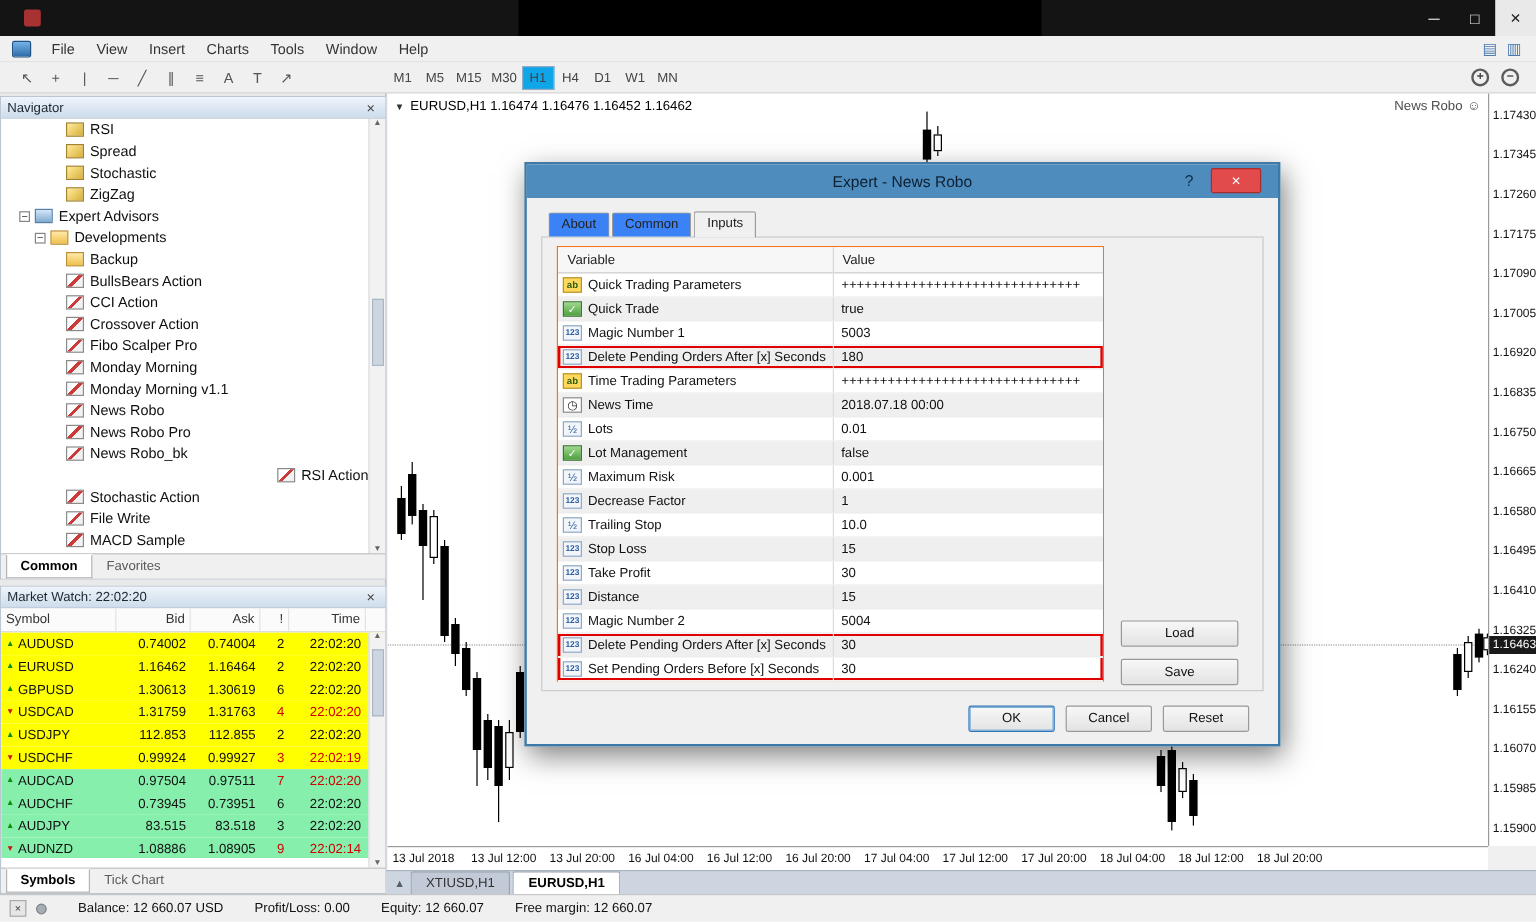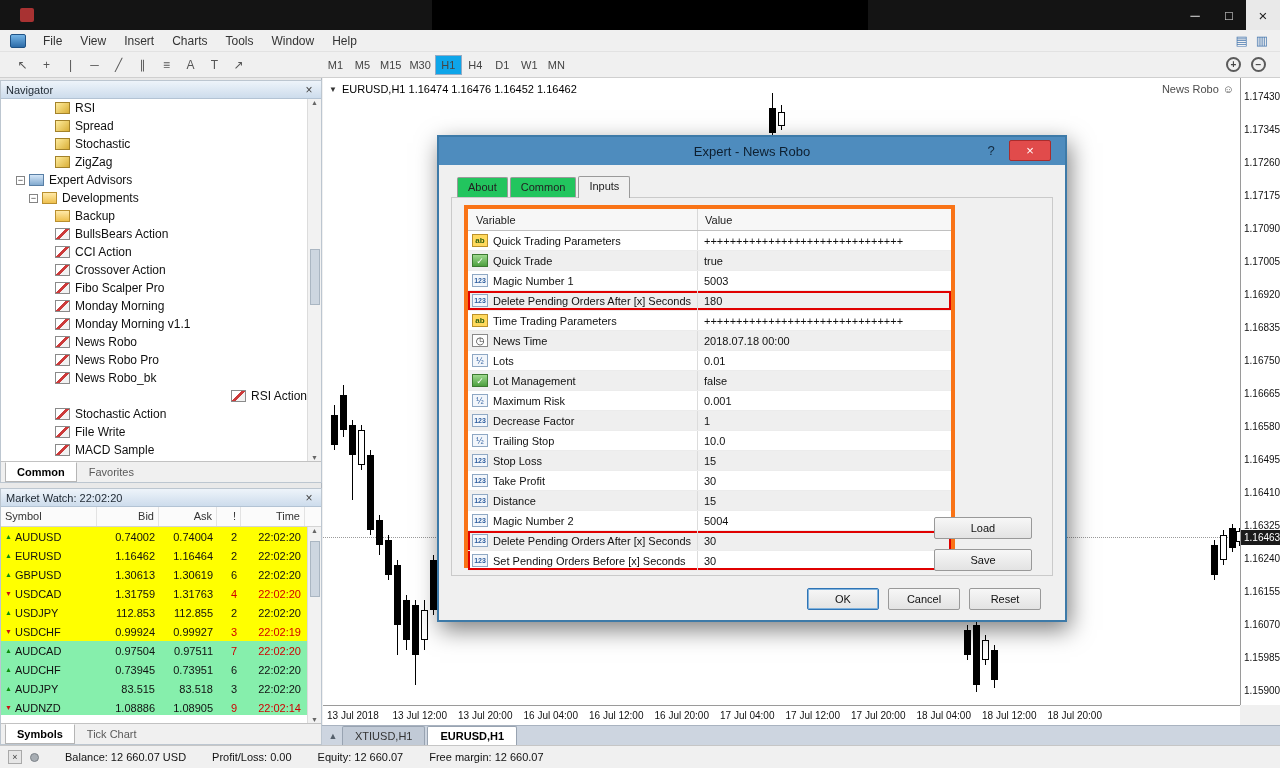--- a/index.html
+++ b/index.html
@@ -91,24 +91,24 @@
 #sb-icons{display:flex;gap:8px;align-items:center}
 .sb-x{width:14px;height:14px;border:1px solid #a9a9a9;background:#e6e6e6;font-size:9px;line-height:12px;text-align:center;color:#444}
 .sb-dot{width:9px;height:9px;border-radius:50%;background:#a7adb3;border:1px solid #7c8288}
 
 
 #dialog{position:absolute;left:437px;top:135px;width:630px;height:487px;background:#f0f0f0;border:2px solid #3d7aa8;box-shadow:3px 8px 22px rgba(0,0,0,.5);z-index:50}
 #dlg-title{height:28px;background:#4e8cbe;position:relative;display:flex;align-items:center;justify-content:center;font-size:13px;color:#0d1f30}
 #dlg-help{position:absolute;right:66px;top:6px;font-size:13px;color:#122a40;width:16px;text-align:center}
 #dlg-close{position:absolute;right:14px;top:3px;width:42px;height:21px;background:#e14b4b;border:1px solid #a92c2c;border-radius:2px;color:#fff;display:flex;align-items:center;justify-content:center;font-size:13px}
 #dlg-tabs{position:absolute;left:18px;top:40px;display:flex;height:21px;z-index:2}
-.dtab{padding:3px 10px 0;font-size:11px;border:1px solid #9a9a9a;border-bottom:none;background:#22c55e;color:#222;margin-right:2px;border-radius:2px 2px 0 0;height:20px}
+.dtab{padding:3px 10px 0;font-size:11px;border:1px solid #9a9a9a;border-bottom:none;background:#3b82f6;color:#222;margin-right:2px;border-radius:2px 2px 0 0;height:20px}
 .dtab.active{background:#f0f0f0;height:22px;margin-top:-1px}
 #dlg-panel{position:absolute;left:12px;right:12px;top:60px;bottom:44px;border:1px solid #cacaca;background:#f0f0f0}
-#params-wrap{position:absolute;left:25px;top:68px;width:491px;height:363px;border:4px solid #f97316;background:#fff}
+#params-wrap{position:absolute;left:25px;top:68px;width:456px;height:363px;border:1px solid #f97316;background:#fff}
 .phr{display:flex;height:22px;background:#f7f7f7;border-bottom:1px solid #c0c0c0;font-size:11px;color:#222}
 .phr .h1{width:230px;border-right:1px solid #d8d8d8;display:flex;align-items:center;padding-left:8px}
 .phr .h2{flex:1;display:flex;align-items:center;padding-left:7px}
 .prow{display:flex;height:20px;background:#fff;font-size:11px;border-bottom:1px solid #ececec}
 .prow.alt{background:#efefef}
 .prow .c1{width:230px;display:flex;align-items:center;border-right:1px solid #dcdcdc;overflow:hidden}
 .prow .c2{flex:1;display:flex;align-items:center;padding-left:6px;overflow:hidden;white-space:nowrap}
 .picon{width:16px;height:13px;margin:0 5px 0 4px;border:1px solid #999;font-size:8px;display:flex;align-items:center;justify-content:center;flex:0 0 auto}
 .picon.ab{background:#ffd95e;border-color:#bb912a;color:#33610f;font-weight:bold}
 .picon.int{background:#f2f6fb;border-color:#8fa8c4;color:#2d5d9e;font-size:7px;font-weight:bold}

